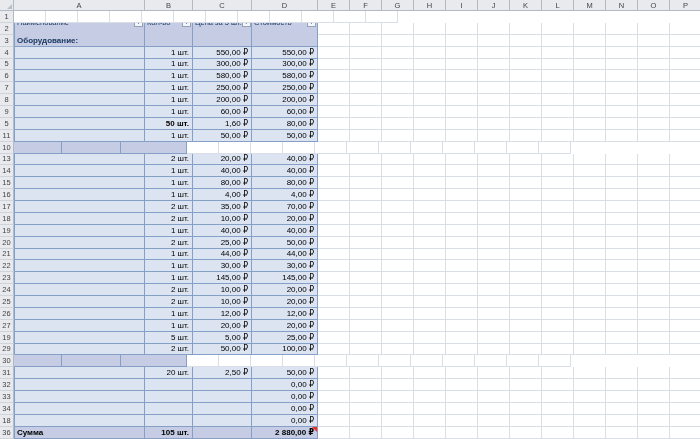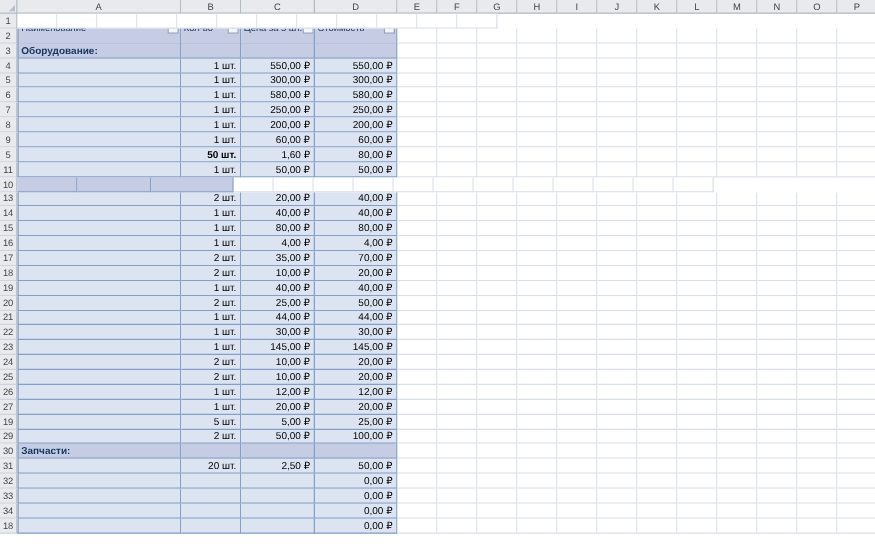--- a/index.html
+++ b/index.html
@@ -651,21 +651,20 @@
         <div class="cell blank" style="width: 32px;"></div>
         <div class="cell blank" style="width: 32px;"></div>
         <div class="cell blank" style="width: 32px;"></div>
         <div class="cell blank" style="width: 32px;"></div>
         <div class="cell blank" style="width: 32px;"></div>
         <div class="cell blank" style="width: 32px;"></div>
         <div class="cell blank" style="width: 32px;"></div>
       </div>
       <div class="row">
         <div class="rownum">30</div>
-        <div class="cell t fill-band name section-name first" style="width: 131px;">Запчасти:</div>
         <div class="cell t fill-band" style="width: 48px;"></div>
         <div class="cell t fill-band" style="width: 59px;"></div>
         <div class="cell t fill-band" style="width: 66px;"></div>
         <div class="cell blank" style="width: 32px;"></div>
         <div class="cell blank" style="width: 32px;"></div>
         <div class="cell blank" style="width: 32px;"></div>
         <div class="cell blank" style="width: 32px;"></div>
         <div class="cell blank" style="width: 32px;"></div>
         <div class="cell blank" style="width: 32px;"></div>
         <div class="cell blank" style="width: 32px;"></div>
@@ -750,20 +749,39 @@
         <div class="cell blank" style="width: 32px;"></div>
         <div class="cell blank" style="width: 32px;"></div>
         <div class="cell blank" style="width: 32px;"></div>
       </div>
       <div class="row">
         <div class="rownum">18</div>
         <div class="cell t fill-data name first" style="width: 131px;"></div>
         <div class="cell t fill-data num" style="width: 48px;"></div>
         <div class="cell t fill-data num" style="width: 59px;"></div>
         <div class="cell t fill-data num" style="width: 66px;">0,00 ₽</div>
+        <div class="cell blank" style="width: 32px;"></div>
+        <div class="cell blank" style="width: 32px;"></div>
+        <div class="cell blank" style="width: 32px;"></div>
+        <div class="cell blank" style="width: 32px;"></div>
+        <div class="cell blank" style="width: 32px;"></div>
+        <div class="cell blank" style="width: 32px;"></div>
+        <div class="cell blank" style="width: 32px;"></div>
+        <div class="cell blank" style="width: 32px;"></div>
+        <div class="cell blank" style="width: 32px;"></div>
+        <div class="cell blank" style="width: 32px;"></div>
+        <div class="cell blank" style="width: 32px;"></div>
+        <div class="cell blank" style="width: 32px;"></div>
+      </div>
+      <div class="row">
+        <div class="rownum">36</div>
+        <div class="cell t fill-band name bold first" style="width: 131px;">Сумма</div>
+        <div class="cell t fill-band num bold" style="width: 48px;">105 шт.</div>
+        <div class="cell t fill-band" style="width: 59px;"></div>
+        <div class="cell t fill-band num bold rel" style="width: 66px;">2 880,00 ₽<span class="marker"></span></div>
         <div class="cell blank" style="width: 32px;"></div>
         <div class="cell blank" style="width: 32px;"></div>
         <div class="cell blank" style="width: 32px;"></div>
         <div class="cell blank" style="width: 32px;"></div>
         <div class="cell blank" style="width: 32px;"></div>
         <div class="cell blank" style="width: 32px;"></div>
         <div class="cell blank" style="width: 32px;"></div>
         <div class="cell blank" style="width: 32px;"></div>
         <div class="cell blank" style="width: 32px;"></div>
         <div class="cell blank" style="width: 32px;"></div>

